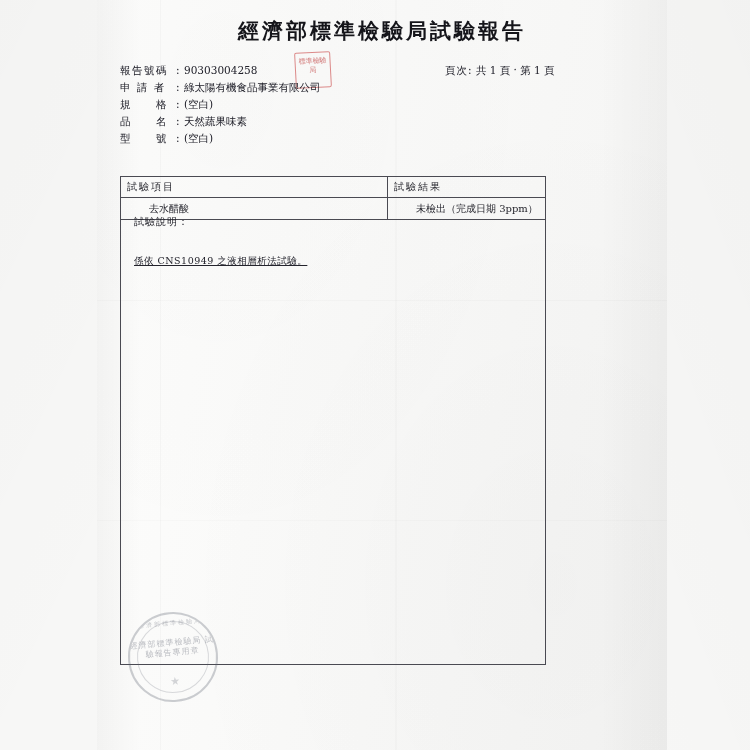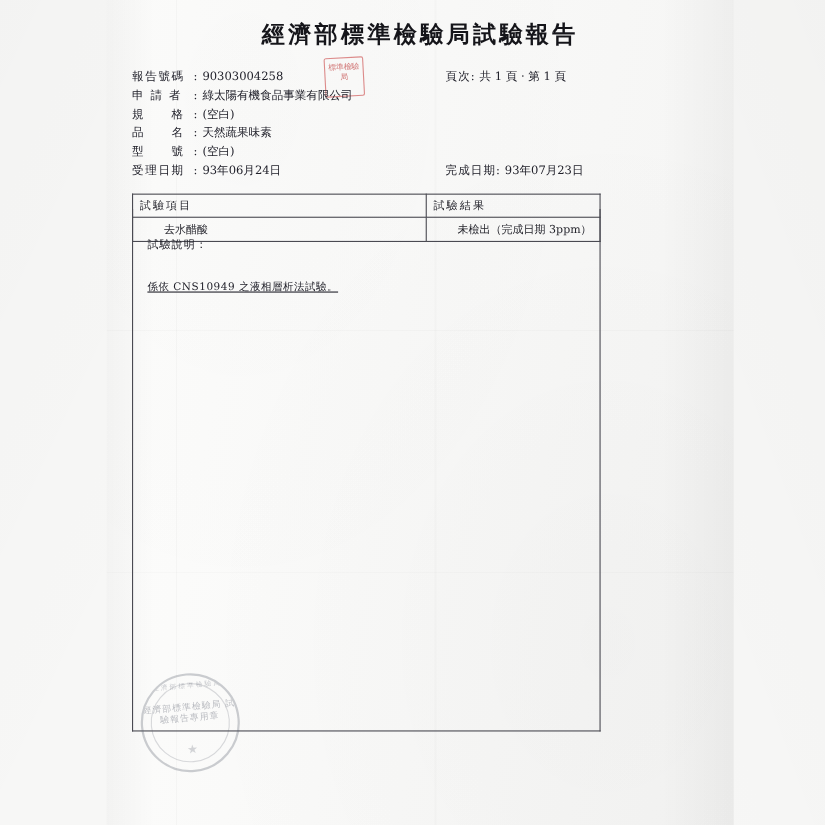--- a/index.html
+++ b/index.html
@@ -95,21 +95,21 @@
   }
   .fld-colon { display: inline-block; width: 8px; }
   .fld-value { display: inline-block; }
 
   .right-cell {
     position: absolute;
     left: 285px;
     top: 0;
     white-space: nowrap;
   }
-  .right-cell .fld-label { width: auto; letter-spacing: 1px; }
+  .right-cell .fld-label { width: auto; letter-spacing: 1px; margin-left: 40px; }
 
   
   #seal-top {
     position: absolute;
     left: 295px;
     top: 52px;
     width: 36px;
     height: 36px;
     border: 1.6px solid rgba(196, 48, 48, 0.55);
     border-radius: 2px;
@@ -262,27 +262,20 @@
     </div>
 
     <div class="field-row">
       <span class="fld-label">品　　名</span><span class="fld-colon">:</span><span class="fld-value">天然蔬果味素</span>
     </div>
 
     <div class="field-row">
       <span class="fld-label">型　　號</span><span class="fld-colon">:</span><span class="fld-value">(空白)</span>
     </div>
 
-    <div class="field-row">
-      <span class="fld-label">受理日期</span><span class="fld-colon">:</span><span class="fld-value">93年06月24日</span>
-      <span class="right-cell">
-        <span class="fld-label">完成日期:</span>
-        <span class="fld-value">93年07月23日</span>
-      </span>
-    </div>
 
   </div>
 
   <div id="body-box"></div>
 
   <table id="results-table">
     <thead>
       <tr>
         <td class="col-item">試驗項目</td>
         <td>試驗結果</td>

